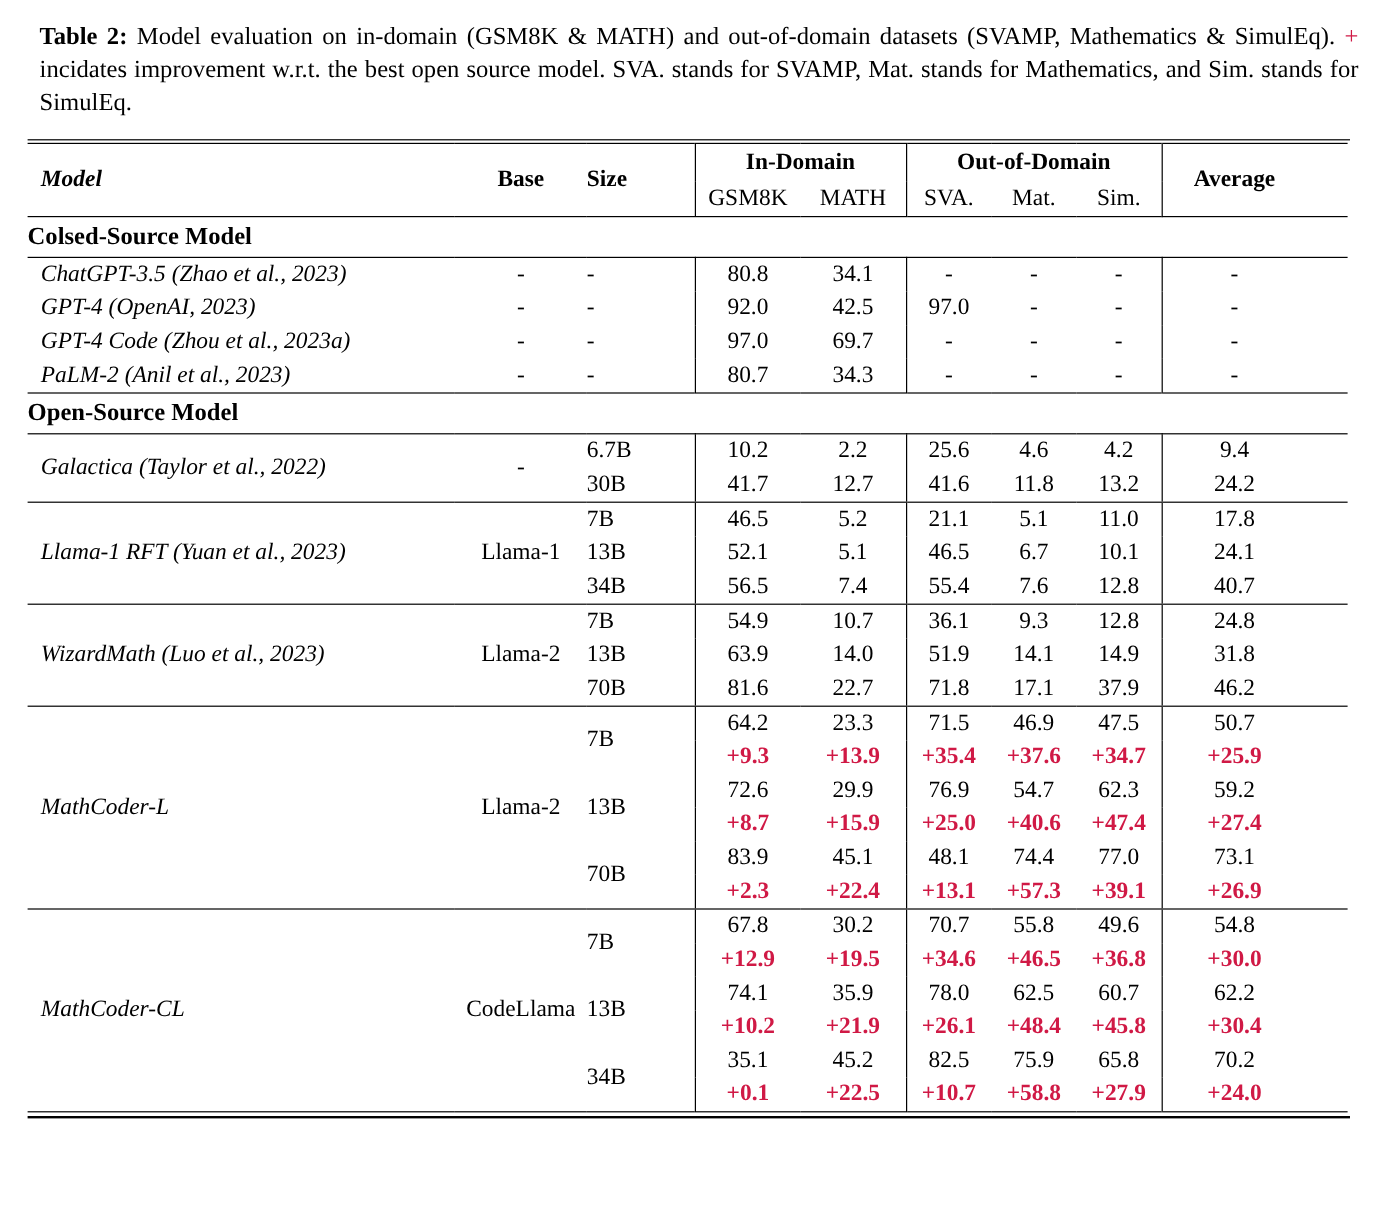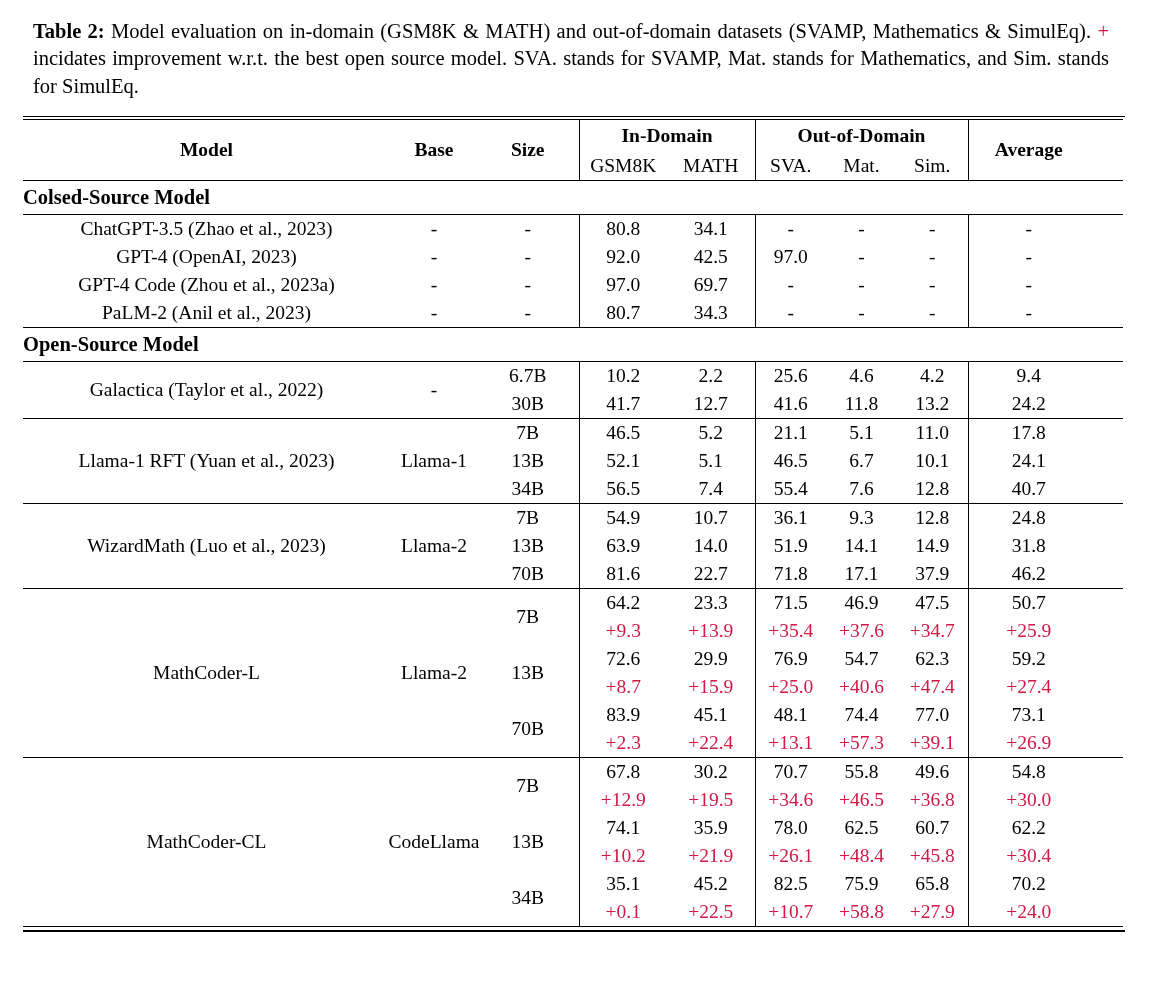--- a/index.html
+++ b/index.html
@@ -7,21 +7,21 @@
     width: 1149px; height: 1004px;
     background: #ffffff;
     color: #000;
     font-family: "Liberation Serif", serif;
     overflow: hidden;
   }
   .page { width: 1149px; height: 1004px; }
 
   
   .caption {
-    margin: 18px 40px 16px 33px;
+    margin: 18px 17px 16px 33px;
     font-size: 20.5px;
     line-height: 1.33;
     text-align: justify;
   }
   .cap-label { font-weight: bold; }
   .red { color: var(--accent-red, #d01945); }
 
   
   .tablewrap {
     margin: 0 24px 0 23px;
@@ -44,36 +44,36 @@
     vertical-align: middle;
     font-weight: normal;
     overflow: hidden;
     white-space: nowrap;
   }
   thead th { font-weight: bold; height: 31px; }
   thead th.sub { font-weight: normal; height: 29px; margin-top: 45px; }
   
   thead th.hb { border-bottom: 1.6px solid #000; }
 
-  .model-col { text-align: center; padding-left: 11px; }
-  .size-col  { text-align: center; padding-right: 12px; }
+  .model-col { text-align: left; padding-left: 11px; font-style: italic; }
+  .size-col  { text-align: left; padding-right: 12px; }
   .avg-col   { padding-right: 34px; }
 
   .bl { border-left: 1.4px solid #000; }        
   .ge { border-bottom: 1.5px solid #000; }      
 
   .section-row td {
     border-top: 1.5px solid #000;
     border-bottom: 1.5px solid #000;
     font-weight: bold;
     font-size: 20.5px;
     height: 33px;
     text-align: left;
   }
-  td.delta { color: var(--accent-red, #d01945); font-weight: normal; }
+  td.delta { color: var(--accent-red, #d01945); font-weight: bold; }
 </style>
 </head>
 <body>
 
 <div class="page">
 
   <p class="caption"><span class="cap-label">Table 2:</span><span> Model evaluation on in-domain (GSM8K &amp; MATH) and out-of-domain datasets (SVAMP, Mathematics &amp; SimulEq). </span><span class="red">+</span><span> incidates improvement w.r.t. the best open source model. SVA. stands for SVAMP, Mat. stands for Mathematics, and Sim. stands for SimulEq.</span></p>
 
   <div class="tablewrap">
     <table>

